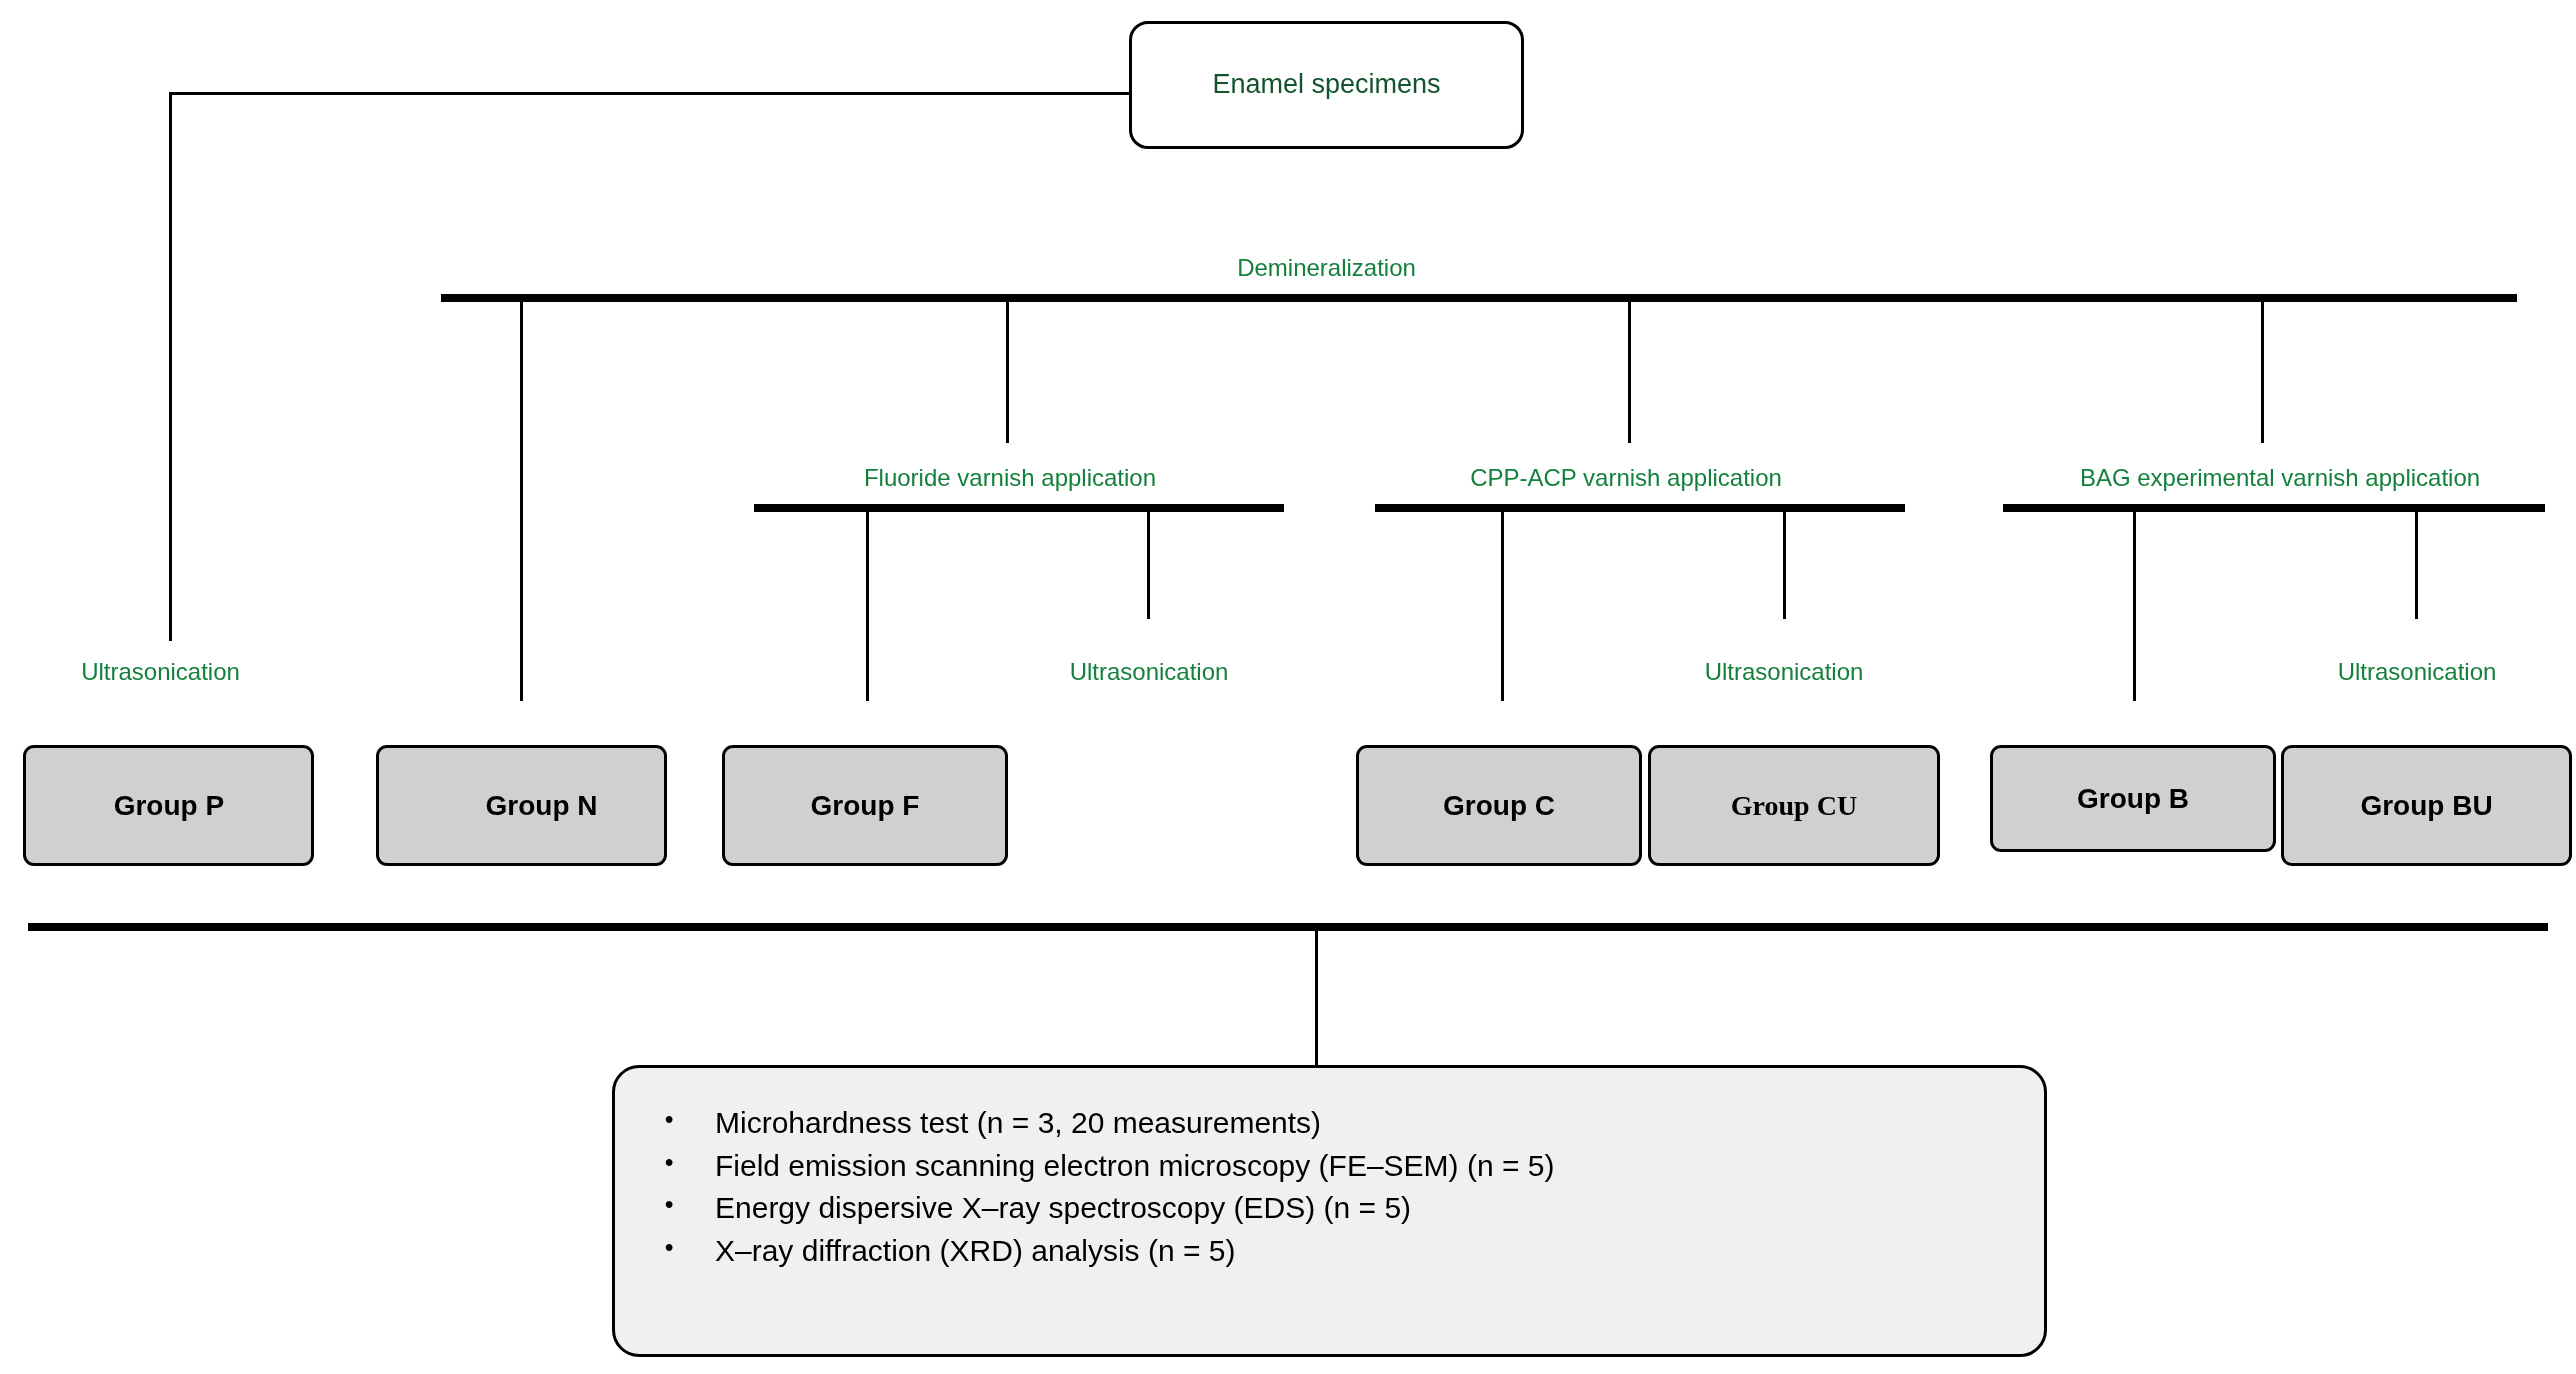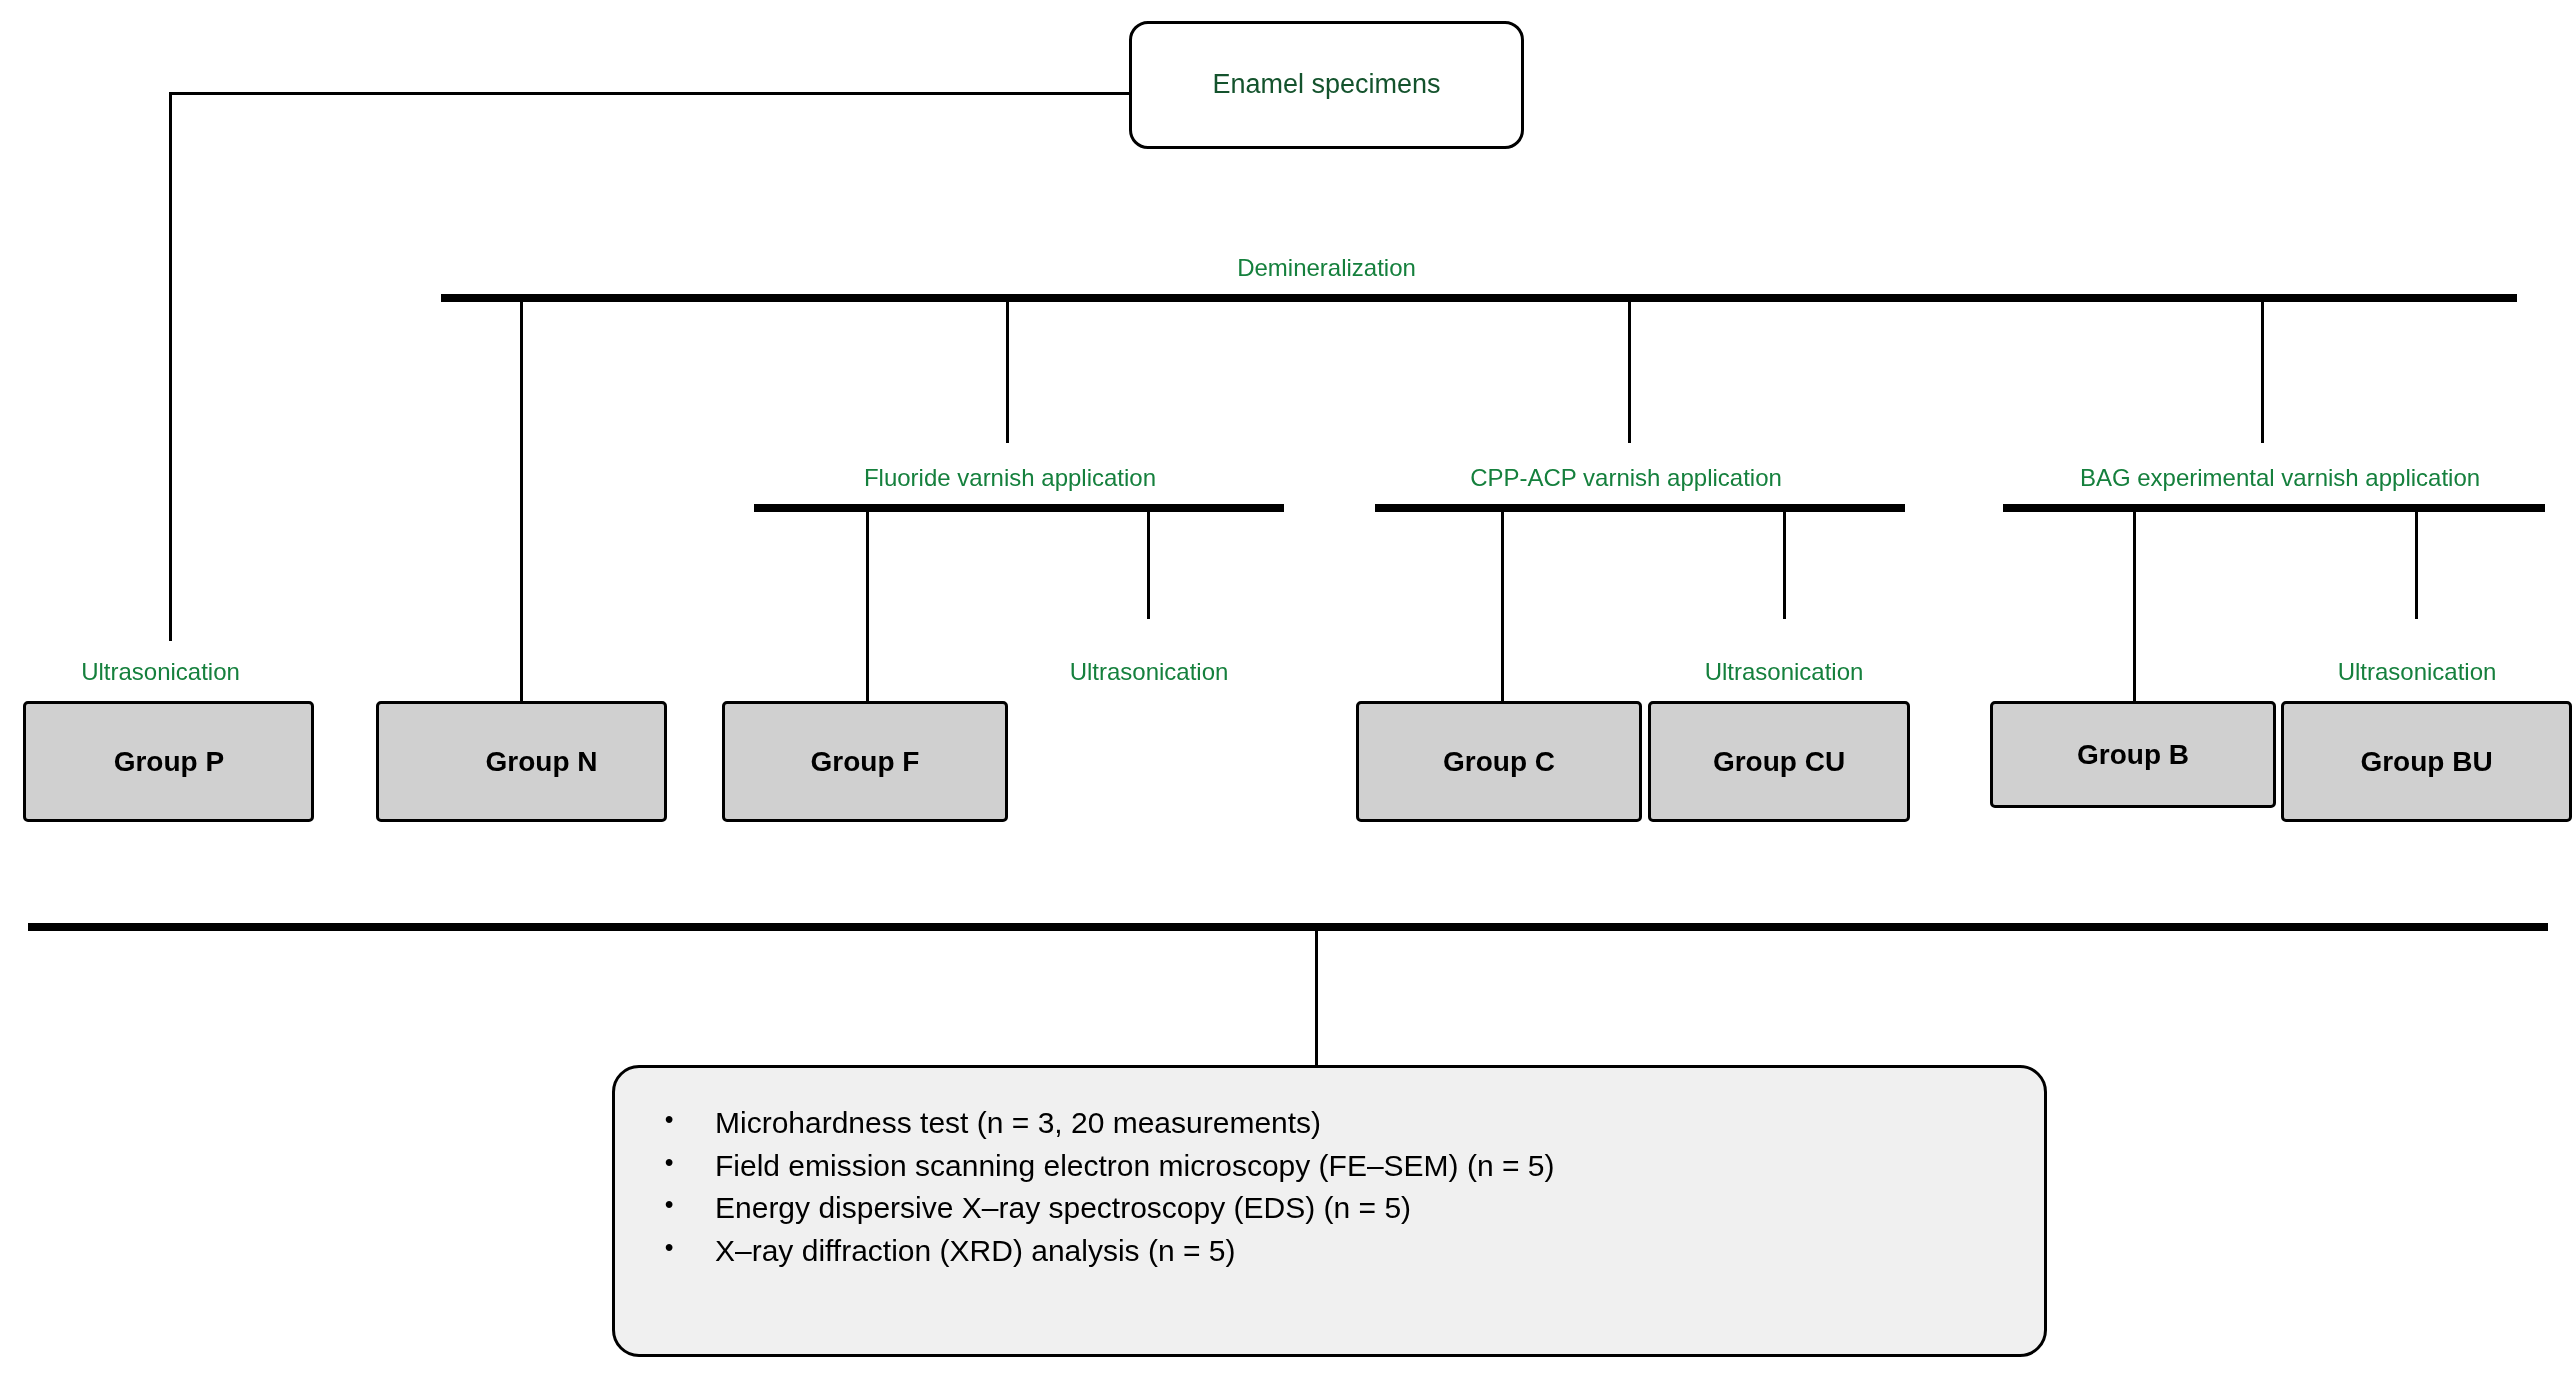--- a/index.html
+++ b/index.html
@@ -26,25 +26,26 @@
   }
   .node-root {
     border: 3.7px solid #000000;
     border-radius: 19px;
     background: #ffffff;
     font-size: 27px;
     color: #14532d;
   }
   .node-group {
     border: 3.7px solid #000000;
-    border-radius: 5px;
+    border-radius: 11px;
     background: #d0d0d0;
     font-size: 28px;
     font-weight: bold;
     color: #000000;
+    margin-top: 44px;
   }
   .node-tests {
     border: 3.7px solid #000000;
     border-radius: 27px;
     background: #f0f0f0;
     display: block;
     text-align: left;
   }
   .hbar {
     position: absolute;
@@ -142,21 +143,21 @@
 
   <div class="node node-group" style="left:722px; top:701px; width:286px; height:121px;">
     <span>Group F</span>
   </div>
 
 
   <div class="node node-group" style="left:1356px; top:701px; width:286px; height:121px;">
     <span>Group C</span>
   </div>
 
-  <div class="node node-group" style="left:1648px; top:701px; width:262px; height:121px;">
+  <div class="node node-group" style="left:1648px; top:701px; width:292px; height:121px;font-family:Liberation Serif, serif;">
     <span>Group CU</span>
   </div>
 
   <div class="node node-group" style="left:1990px; top:701px; width:286px; height:107px;">
     <span>Group B</span>
   </div>
 
   <div class="node node-group" style="left:2281px; top:701px; width:291px; height:121px;">
     <span>Group BU</span>
   </div>

